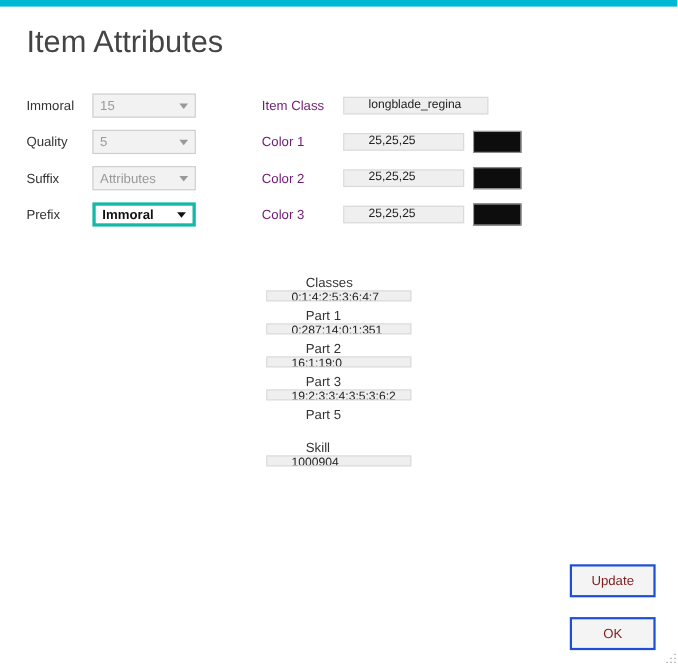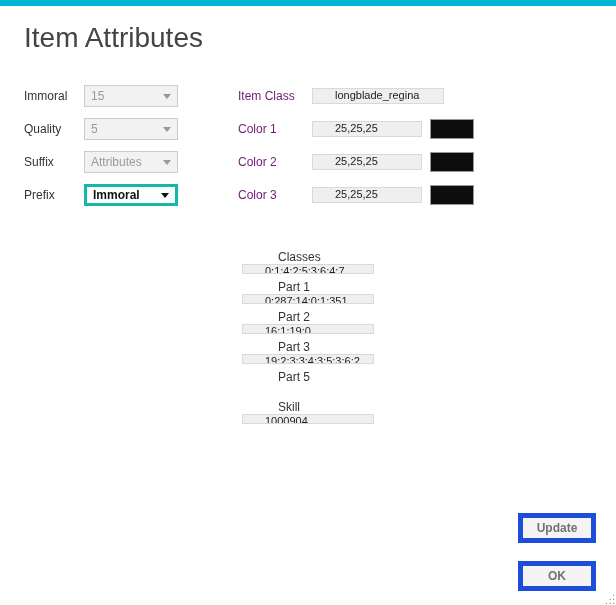--- a/index.html
+++ b/index.html
@@ -102,25 +102,25 @@
       right: 20px;
       bottom: 14px;
       display: flex;
       flex-direction: column;
       gap: 18px;
       align-items: flex-end;
     }
     .btn {
       width: 78px;
       height: 30px;
-      border: 5px solid #1d4ed8;
+      border: 2px solid #1d4ed8;
       background: #f4f4f4;
       font-size: 12px;
-      font-weight: 700;
-      color: #737373;
+      font-weight: 400;
+      color: #7f1d1d;
       display: flex;
       align-items: center;
       justify-content: center;
       cursor: pointer;
     }
     .grip {
       position: absolute;
       right: 2px;
       bottom: 2px;
       font-size: 10px;

